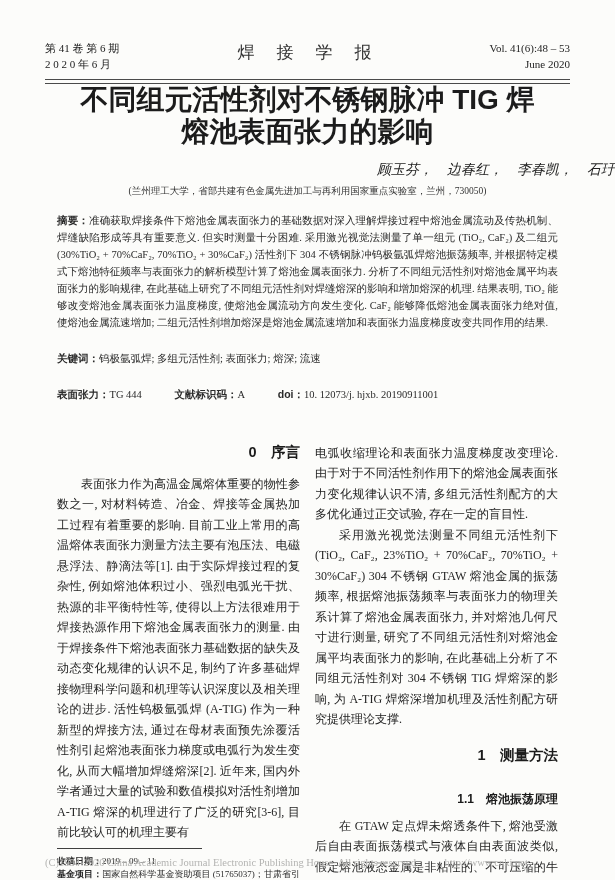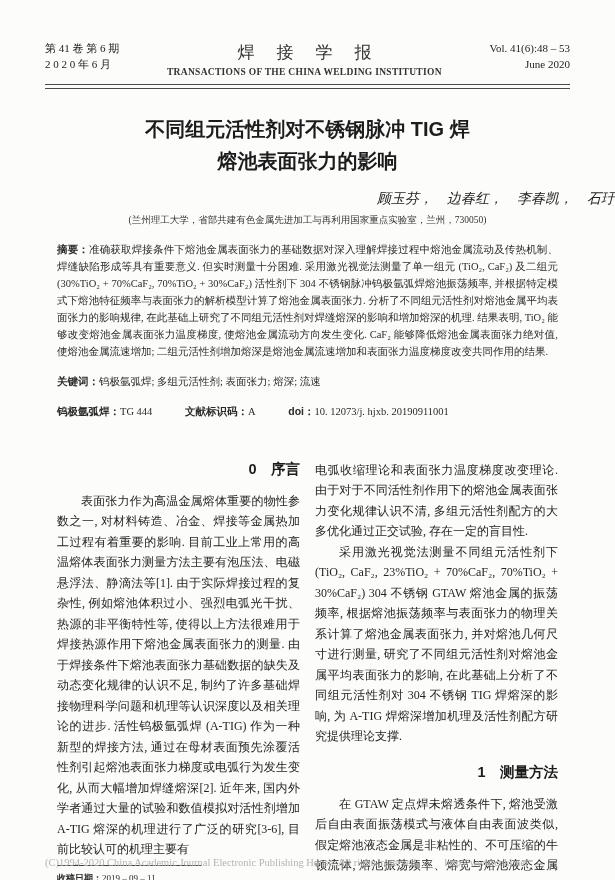--- a/index.html
+++ b/index.html
@@ -39,25 +39,24 @@
     color: #333;
   }
   .header-rule {
     margin: 7px 45px 0 45px;
     height: 2.5px;
     border-top: 1.6px solid #4a4a4a;
     border-bottom: 1.1px solid #4a4a4a;
   }
   
   .article-title {
-    margin-top: 24px;
     text-align: center;
     font-family: "Liberation Sans", "DejaVu Sans", sans-serif;
     font-weight: bold;
-    font-size: 20px;
+    font-size: 28px;
     line-height: 32px;
     color: #1c1c1c;
   }
   .authors {
     margin-top: 13px;
     text-align: right;
     font-size: 14px;
     font-style: italic;
     color: #222;
   }
@@ -73,21 +72,21 @@
     font-size: 10.5px;
     line-height: 17px;
     text-align: justify;
     color: #2a2a2a;
   }
   .abstract-block b, .meta-line b {
     font-family: "Liberation Sans", "DejaVu Sans", sans-serif;
     font-size: 10.5px;
   }
   .meta-line {
-    margin: 13px 57px 0 57px;
+    margin: 19px 57px 0 57px;
     font-size: 10.5px;
     line-height: 17px;
     color: #2a2a2a;
   }
   .meta-line .gap { display: inline-block; width: 30px; }
   
   .columns {
     display: flex;
     margin: 40px 57px 0 57px;
     height: 428px;
@@ -148,21 +147,20 @@
 
 <div class="page">
 
   <div class="jheader">
     <div class="left">
       <div>第 41 卷 第 6 期</div>
       <div>2 0 2 0 年 6 月</div>
     </div>
     <div class="center">
       <div><span class="jtitle-cn">焊接学报</span></div>
-      <div class="jtitle-en">TRANSACTIONS OF THE CHINA WELDING INSTITUTION</div>
     </div>
     <div class="right">
       <div>Vol. 41(6):48 – 53</div>
       <div>June   2020</div>
     </div>
   </div>
   <div class="header-rule"></div>
 
   <div class="article-title">
     <div>不同组元活性剂对不锈钢脉冲 TIG 焊</div>
@@ -171,21 +169,21 @@
   <div class="authors">顾玉芬，　边春红，　李春凯，　石玗</div>
   <div class="affiliation">(兰州理工大学，省部共建有色金属先进加工与再利用国家重点实验室，兰州，730050)</div>
 
   <div class="abstract-block">
     <b>摘要：</b><span>准确获取焊接条件下熔池金属表面张力的基础数据对深入理解焊接过程中熔池金属流动及传热机制、焊缝缺陷形成等具有重要意义. 但实时测量十分困难. 采用激光视觉法测量了单一组元 (TiO₂, CaF₂) 及二组元 (30%TiO₂ + 70%CaF₂, 70%TiO₂ + 30%CaF₂) 活性剂下 304 不锈钢脉冲钨极氩弧焊熔池振荡频率, 并根据特定模式下熔池特征频率与表面张力的解析模型计算了熔池金属表面张力. 分析了不同组元活性剂对熔池金属平均表面张力的影响规律, 在此基础上研究了不同组元活性剂对焊缝熔深的影响和增加熔深的机理. 结果表明, TiO₂ 能够改变熔池金属表面张力温度梯度, 使熔池金属流动方向发生变化. CaF₂ 能够降低熔池金属表面张力绝对值, 使熔池金属流速增加; 二组元活性剂增加熔深是熔池金属流速增加和表面张力温度梯度改变共同作用的结果.</span>
   </div>
   <div class="meta-line">
     <b>关键词：</b><span>钨极氩弧焊; 多组元活性剂; 表面张力; 熔深; 流速</span>
   </div>
   <div class="meta-line">
-    <b>钨极氩弧焊：</b><span>TG 444</span><span class="gap"></span>
+    <b>表面张力：</b><span>TG 444</span><span class="gap"></span>
     <b>文献标识码：</b><span>A</span><span class="gap"></span>
     <b>doi：</b><span>10. 12073/j. hjxb. 20190911001</span>
   </div>
 
   <div class="columns">
     <div class="col left">
       <div class="sec-h">0　序言</div>
       <p class="para indent">表面张力作为高温金属熔体重要的物性参数之一, 对材料铸造、冶金、焊接等金属热加工过程有着重要的影响. 目前工业上常用的高温熔体表面张力测量方法主要有泡压法、电磁悬浮法、静滴法等[1]. 由于实际焊接过程的复杂性, 例如熔池体积过小、强烈电弧光干扰、热源的非平衡特性等, 使得以上方法很难用于焊接热源作用下熔池金属表面张力的测量. 由于焊接条件下熔池表面张力基础数据的缺失及动态变化规律的认识不足, 制约了许多基础焊接物理科学问题和机理等认识深度以及相关理论的进步. 活性钨极氩弧焊 (A-TIG) 作为一种新型的焊接方法, 通过在母材表面预先涂覆活性剂引起熔池表面张力梯度或电弧行为发生变化, 从而大幅增加焊缝熔深[2]. 近年来, 国内外学者通过大量的试验和数值模拟对活性剂增加 A-TIG 熔深的机理进行了广泛的研究[3-6], 目前比较认可的机理主要有</p>
       <div class="footnote">
         <div class="fn-rule"></div>
@@ -194,20 +192,21 @@
         </div>
         <div class="fn-item">
           <b>基金项目：</b><span>国家自然科学基金资助项目 (51765037)；甘肃省引导科技创新发展专项基金项目 (2019ZX-08)；甘肃省基础研究创新群体 (17JR5RA107)；省部共建有色金属先进加工与再利用国家重点实验室开放课题 (SKLAB02019009).</span>
         </div>
       </div>
     </div>
     <div class="col right">
       <p class="para">电弧收缩理论和表面张力温度梯度改变理论. 由于对于不同活性剂作用下的熔池金属表面张力变化规律认识不清, 多组元活性剂配方的大多优化通过正交试验, 存在一定的盲目性.</p>
       <p class="para indent">采用激光视觉法测量不同组元活性剂下 (TiO₂, CaF₂, 23%TiO₂ + 70%CaF₂, 70%TiO₂ + 30%CaF₂) 304 不锈钢 GTAW 熔池金属的振荡频率, 根据熔池振荡频率与表面张力的物理关系计算了熔池金属表面张力, 并对熔池几何尺寸进行测量, 研究了不同组元活性剂对熔池金属平均表面张力的影响, 在此基础上分析了不同组元活性剂对 304 不锈钢 TIG 焊熔深的影响, 为 A-TIG 焊熔深增加机理及活性剂配方研究提供理论支撑.</p>
       <div class="sec-h later">1　测量方法</div>
+      <div class="subsec-h">1.1　熔池振荡原理</div>
       <p class="para indent">在 GTAW 定点焊未熔透条件下, 熔池受激后自由表面振荡模式与液体自由表面波类似, 假定熔池液态金属是非粘性的、不可压缩的牛顿流体, 熔池振荡频率、熔宽与熔池液态金属表面张力的物理关系可采用公式 (1) 表示[7], 即</p>
 
     </div>
   </div>
 
   <div class="copyright">
     <span>(C)1994-2020 China Academic Journal Electronic Publishing House. All rights reserved.</span><span class="url">http://www.cnki.net</span>
   </div>
 
 </div>

